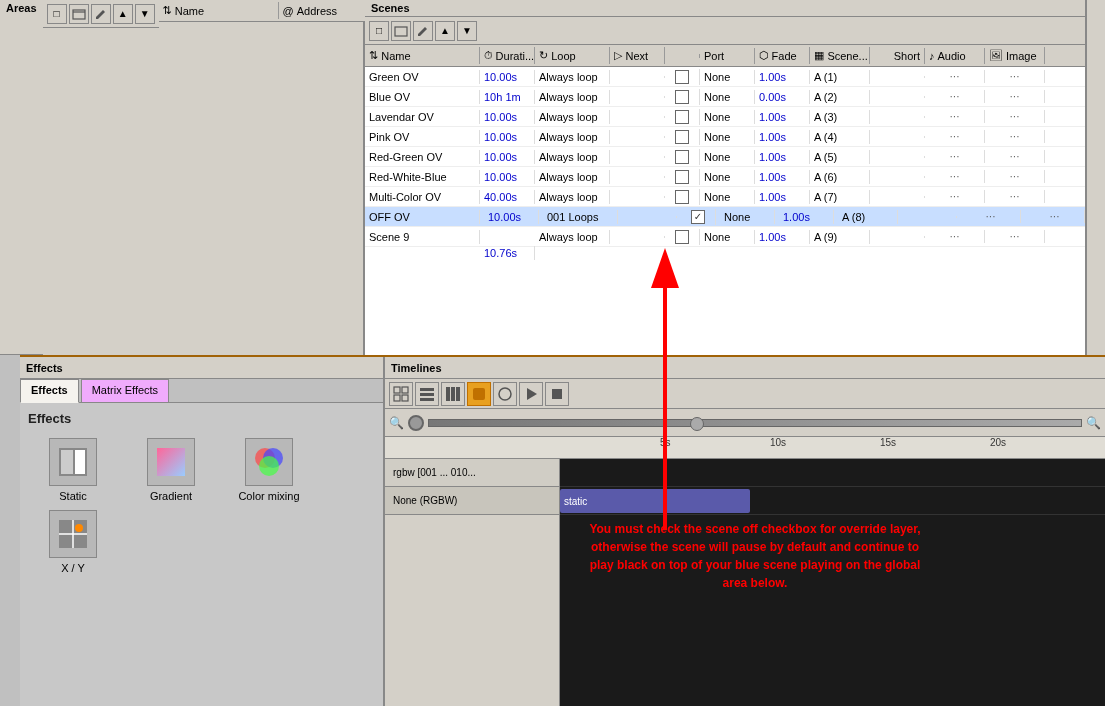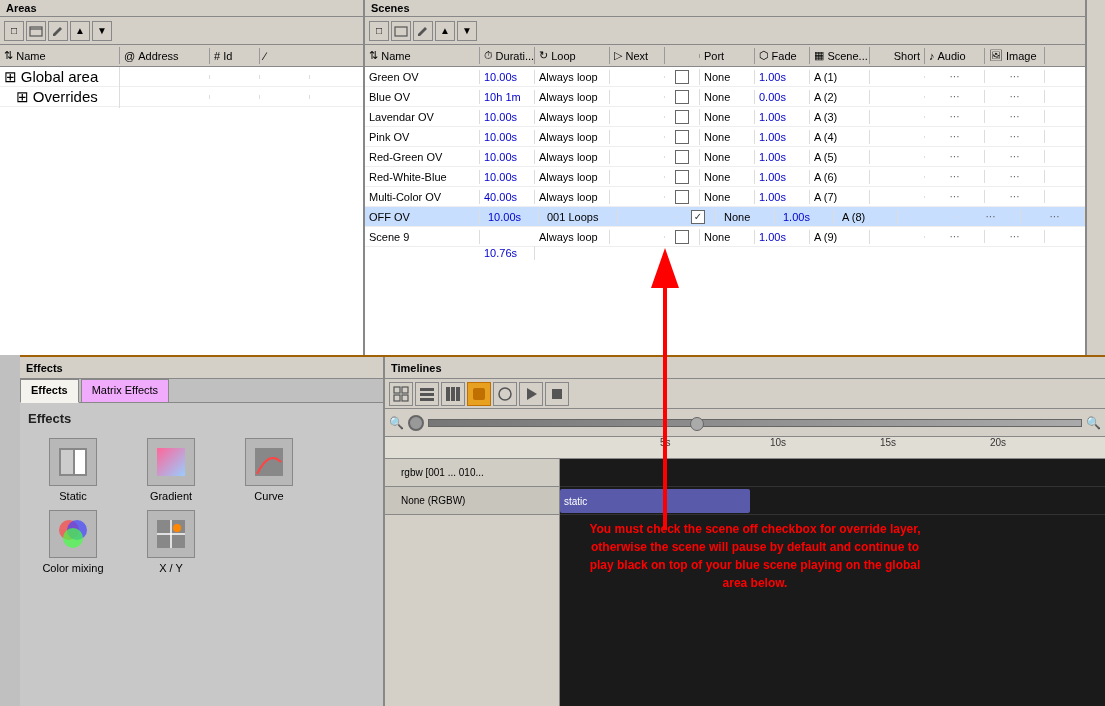--- a/index.html
+++ b/index.html
@@ -4,21 +4,21 @@
   <style>
     * { box-sizing: border-box; margin: 0; padding: 0; }
     body { font-family: Arial, sans-serif; font-size: 11px; background: #c0c0c0; overflow: hidden; width: 1105px; height: 706px; }
 
     .main-container { display: flex; flex-direction: column; width: 1105px; height: 706px; }
 
     
     .top-half { display: flex; height: 355px; }
 
     
-    .areas-panel { width: 365px; min-width: 365px; background: #d4d0c8; border-right: 2px solid #888; display: flex; flex-direction: column; }
+    .areas-panel { width: 365px; min-width: 365px; background: #d4d0c8; border-right: 2px solid #888; display: flex; flex-direction: row; }
     .panel-title { background: #d4d0c8; padding: 2px 6px; font-weight: bold; font-size: 11px; border-bottom: 1px solid #888; }
     .toolbar { background: #d4d0c8; padding: 2px 4px; display: flex; gap: 2px; border-bottom: 1px solid #888; height: 28px; align-items: center; }
     .toolbar-btn { width: 20px; height: 20px; background: #d4d0c8; border: 1px solid #888; display: flex; align-items: center; justify-content: center; cursor: pointer; font-size: 10px; }
 
     .table-header { display: flex; background: #d4d0c8; border-bottom: 1px solid #888; height: 22px; align-items: center; }
     .col-name { width: 120px; padding: 2px 4px; border-right: 1px solid #999; font-size: 11px; display: flex; align-items: center; gap: 3px; }
     .col-address { width: 90px; padding: 2px 4px; border-right: 1px solid #999; font-size: 11px; display: flex; align-items: center; gap: 3px; }
     .col-id { width: 50px; padding: 2px 4px; border-right: 1px solid #999; font-size: 11px; display: flex; align-items: center; gap: 3px; }
     .col-extra { width: 50px; padding: 2px 4px; font-size: 11px; display: flex; align-items: center; gap: 3px; }
 
@@ -85,21 +85,21 @@
     .tl-btn.active { background: #e8a020; border-color: #c07000; }
 
     .zoom-bar { display: flex; align-items: center; background: #d4d0c8; padding: 2px 4px; border-bottom: 1px solid #888; height: 28px; gap: 4px; }
     .zoom-icon { font-size: 12px; }
 
     .timeline-ruler { background: #e0ddd5; height: 22px; border-bottom: 1px solid #888; display: flex; align-items: center; position: relative; overflow: hidden; }
     .ruler-tick { position: absolute; font-size: 10px; color: #333; }
 
     .timeline-body { flex: 1; display: flex; overflow: hidden; }
     .timeline-track-labels { width: 175px; min-width: 175px; background: #d4d0c8; border-right: 1px solid #888; }
-    .track-label { height: 28px; border-bottom: 1px solid #888; display: flex; align-items: center; padding: 0 16px; font-size: 10px; gap: 2px; background: #d0cdc5; overflow: hidden; }
+    .track-label { height: 28px; border-bottom: 1px solid #888; display: flex; align-items: center; padding: 0 8px; font-size: 10px; gap: 2px; background: #d0cdc5; overflow: hidden; }
     .track-label-text { font-size: 10px; overflow: hidden; white-space: nowrap; }
 
     .timeline-tracks { flex: 1; background: #1a1a1a; position: relative; overflow: hidden; }
     .track-row { height: 28px; border-bottom: 1px solid #333; position: relative; }
     .track-block { position: absolute; height: 24px; top: 2px; background: #555; border-radius: 2px; display: flex; align-items: center; padding: 0 4px; font-size: 10px; color: white; overflow: hidden; }
     .track-block.color-block { background: #5a5aaa; }
 
     
     .cb { width: 14px; height: 14px; border: 1px solid #666; background: white; display: inline-flex; align-items: center; justify-content: center; }
     .cb.checked::after { content: '✓'; font-size: 10px; color: #333; }
@@ -439,29 +439,20 @@
                   <stop offset="0%" style="stop-color:#ff6699"></stop>
                   <stop offset="100%" style="stop-color:#99ccff"></stop>
                 </linearGradient>
                   </defs>
                 <rect x="2" y="2" width="28" height="28" fill="url(#g1)"></rect>
               </svg>
             </div>
             <div class="effect-label">Gradient</div>
           </div>
 
-          <div class="effect-item">
-            <div class="effect-icon">
-              <svg width="32" height="32" viewBox="0 0 32 32">
-                <rect x="2" y="2" width="28" height="28" fill="#888"></rect>
-                <path d="M4 28 Q16 4 28 16" stroke="#ff4444" stroke-width="2" fill="none"></path>
-              </svg>
-            </div>
-            <div class="effect-label">Curve</div>
-          </div>
 
           <div class="effect-item">
             <div class="effect-icon">
               <svg width="32" height="32" viewBox="0 0 32 32">
                 <circle cx="12" cy="12" r="10" fill="#ff4444" opacity="0.7"></circle>
                 <circle cx="20" cy="12" r="10" fill="#4444ff" opacity="0.7"></circle>
                 <circle cx="16" cy="20" r="10" fill="#44ff44" opacity="0.7"></circle>
               </svg>
             </div>
             <div class="effect-label">Color mixing</div>

